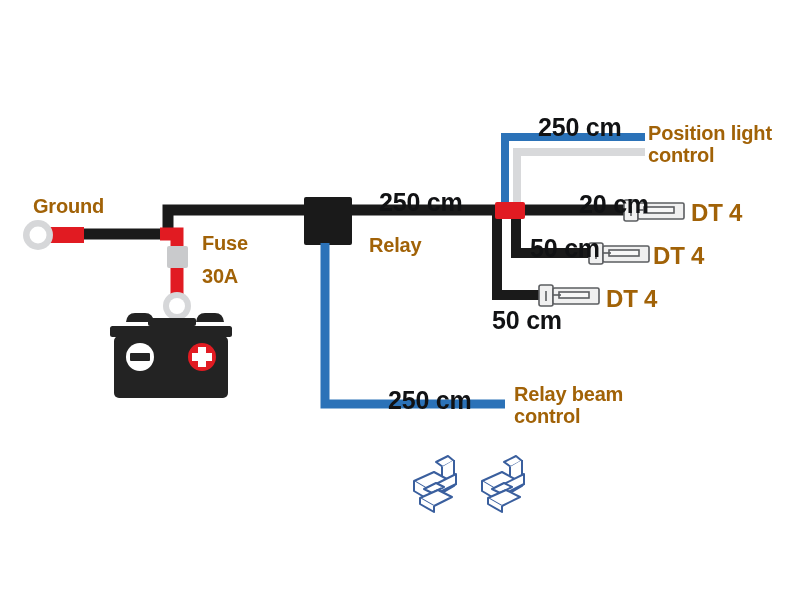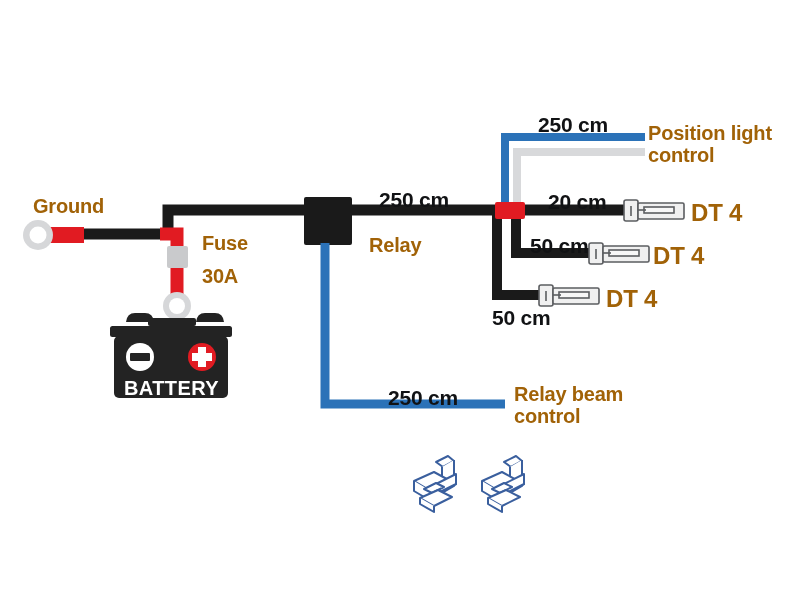--- a/index.html
+++ b/index.html
@@ -36,21 +36,21 @@
   .lbl-gray {
     color: #a16207;
   }
   .lbl-black {
     color: #111214;
   }
   .lbl-white {
     color: #ffffff;
   }
   .sz-meas {
-    font-size: 21px;
+    font-size: 25px;
   }
   .sz-name {
     font-size: 20px;
   }
   .sz-dt {
     font-size: 24px;
   }
   .sz-batt {
     font-size: 20px;
     letter-spacing: 0.4px;
@@ -180,32 +180,31 @@
     </g>
 
   </svg>
 
   <div class="lbl lbl-gray sz-name" style="left:33px; top:195px;">Ground</div>
 
   <div class="lbl lbl-gray sz-name" style="left:202px; top:232px;">Fuse</div>
 
   <div class="lbl lbl-gray sz-name" style="left:202px; top:265px;">30A</div>
 
-  <div class="lbl lbl-white sz-batt" style="left:124px; top:377px;">BATTERY</div>
 
   <div class="lbl lbl-gray sz-name" style="left:343px; top:234px;margin-left:26px;">Relay</div>
 
   <div class="lbl lbl-black sz-meas" style="left:379px; top:188px;">250 cm</div>
 
   <div class="lbl lbl-black sz-meas" style="left:538px; top:113px;">250 cm</div>
 
   <div class="lbl lbl-gray sz-name" style="left:648px; top:122px;">Position light
 control</div>
 
-  <div class="lbl lbl-black sz-meas" style="left:548px; top:190px;">20 cm</div>
+  <div class="lbl lbl-black sz-meas" style="left:579px; top:190px;">20 cm</div>
 
   <div class="lbl lbl-black sz-meas" style="left:530px; top:234px;">50 cm</div>
 
   <div class="lbl lbl-black sz-meas" style="left:492px; top:306px;">50 cm</div>
 
   <div class="lbl lbl-gray sz-dt" style="left:691px; top:200px;">DT 4</div>
 
   <div class="lbl lbl-gray sz-dt" style="left:653px; top:243px;">DT 4</div>
 
   <div class="lbl lbl-gray sz-dt" style="left:606px; top:286px;">DT 4</div>

